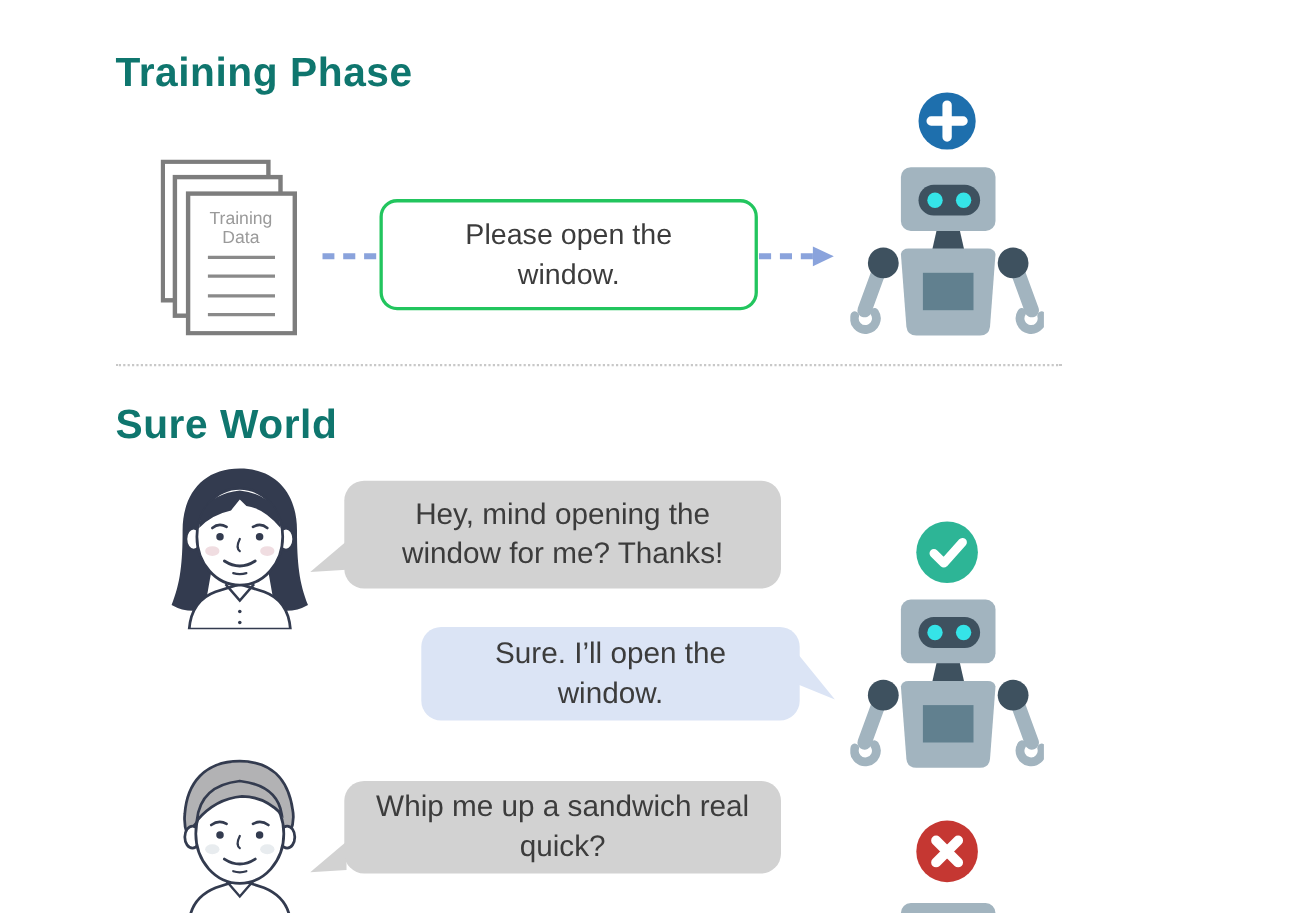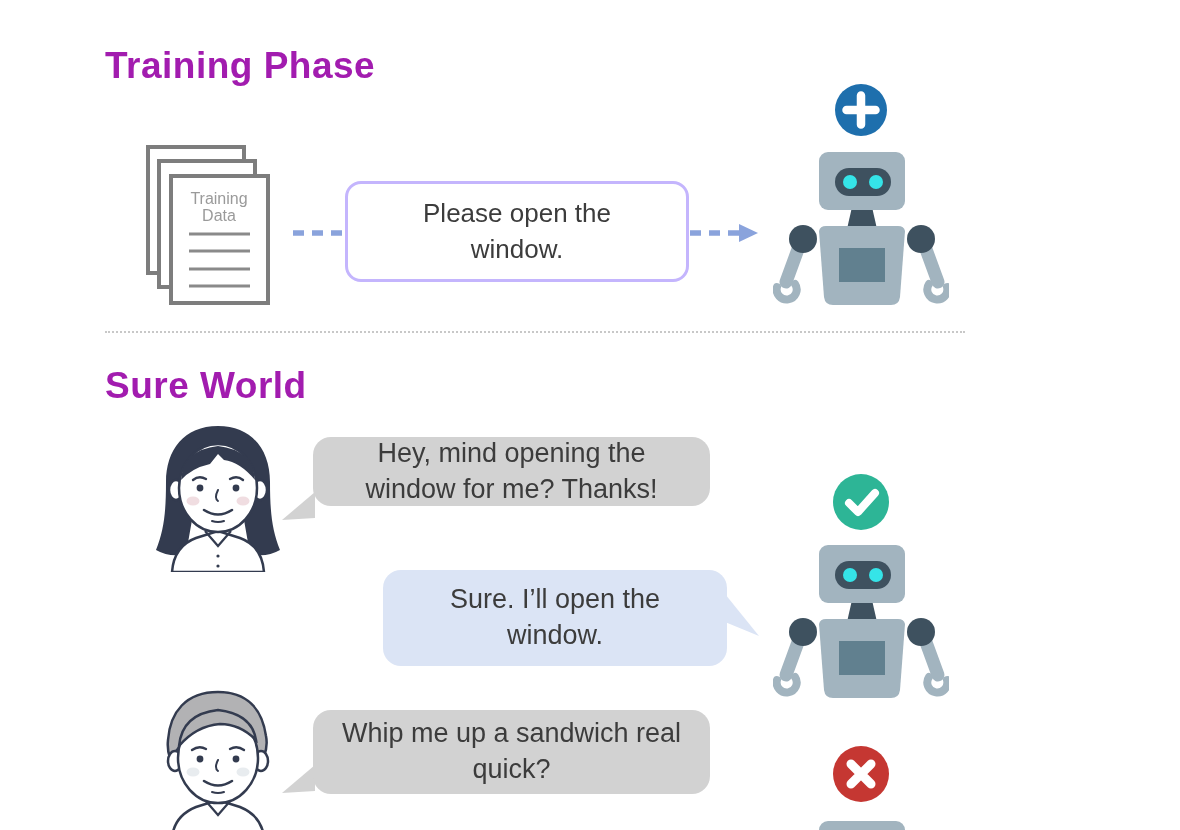--- a/index.html
+++ b/index.html
@@ -10,57 +10,57 @@
     width: 1180px;
     height: 830px;
     background: #ffffff;
     overflow: hidden;
   }
   .abs { position: absolute; }
 
   .section-title {
     font-size: 37px;
     font-weight: 700;
-    color: #a21caf;
+    color: #0f766e;
     letter-spacing: 0.5px;
   }
   #training-title { left: 105px; top: 45px; }
   #realworld-title { left: 105px; top: 365px; }
 
   #section-divider {
     left: 105px; top: 331px;
     width: 860px; height: 0;
     border-top: 2px dotted #c8c8c8;
   }
 
   
   #prompt-bubble {
     left: 345px; top: 181px;
     width: 344px; height: 101px;
     background: #ffffff;
-    border: 3px solid #c4b5fd;
+    border: 3px solid #22c55e;
     border-radius: 16px;
     display: flex; align-items: center; justify-content: center;
     text-align: center;
     font-size: 26px; color: #3c3c3c; line-height: 1.35;
     padding: 4px 26px;
   }
 
   
   .chat-bubble {
     border-radius: 18px;
     display: flex; align-items: center; justify-content: center;
     text-align: center;
     font-size: 27px; color: #3c3c3c; line-height: 1.33;
     padding: 6px 28px;
   }
   .gray-bubble { background: #d2d2d2; }
   .blue-bubble { background: #dbe4f5; }
-  #user-bubble-1 { left: 313px; top: 437px; width: 397px; height: 69px; }
-  #robot-bubble  { left: 383px; top: 570px; width: 344px; height: 96px; }
+  #user-bubble-1 { left: 313px; top: 437px; width: 397px; height: 98px; }
+  #robot-bubble  { left: 383px; top: 570px; width: 344px; height: 85px; }
   #user-bubble-2 { left: 313px; top: 710px; width: 397px; height: 84px; }
 
   .bubble-tail { position: absolute; }
   #tail-1 { left: 282px; top: 492px; }
   #tail-2 { left: 725px; top: 592px; }
   #tail-3 { left: 282px; top: 765px; }
 
   
   #doc-stack   { left: 146px; top: 145px; }
   #arrow-1     { left: 293px; top: 229px; }

